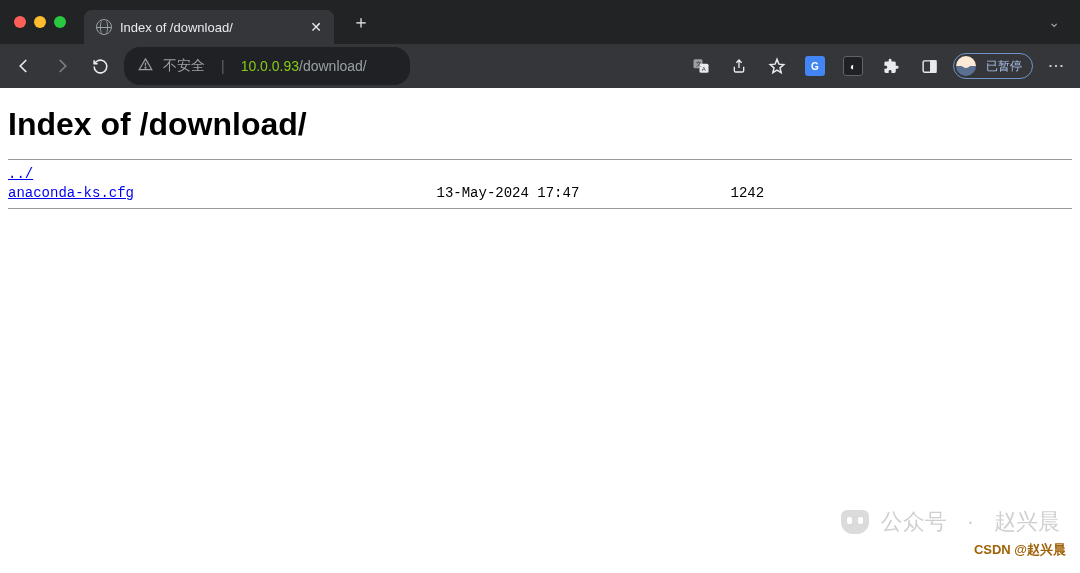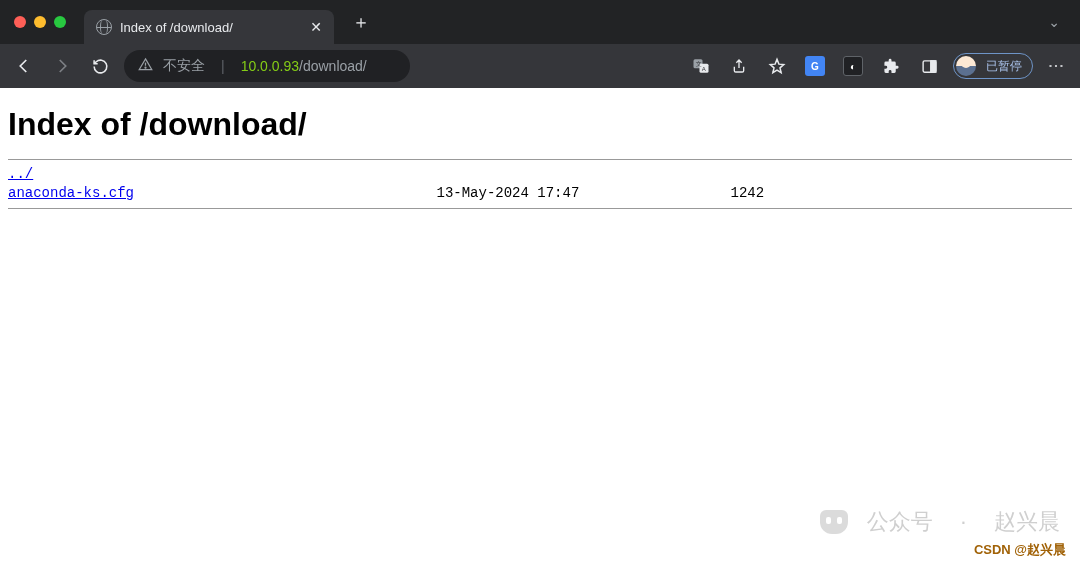--- a/index.html
+++ b/index.html
@@ -81,21 +81,21 @@
     .nav-btn {
       width: 28px; height: 28px;
       display: flex; align-items: center; justify-content: center;
       color: #e8eaed;
       cursor: pointer;
       font-size: 18px;
     }
     .nav-btn.dim { color: #7d8085; }
     .addr-bar {
       flex: 1;
-      height: 32px;
+      height: 38px;
       background: #202124;
       border-radius: 16px;
       display: flex;
       align-items: center;
       padding: 0 14px;
       gap: 10px;
       color: #9aa0a6;
       font-size: 14px;
       max-width: 540px;
     }
@@ -169,21 +169,21 @@
     }
     .listing a { color: #0000ee; text-decoration: underline; }
     .watermark1 {
       position: absolute;
       right: 20px;
       bottom: 36px;
       color: #bbb;
       font-size: 22px;
       display: flex;
       align-items: center;
-      gap: 19px;
+      gap: 12px;
       opacity: 0.7;
     }
     .wm-icon {
       width: 28px; height: 24px;
       background: #ccc;
       border-radius: 6px 6px 12px 12px;
       position: relative;
     }
     .wm-icon::before, .wm-icon::after {
       content: '';

